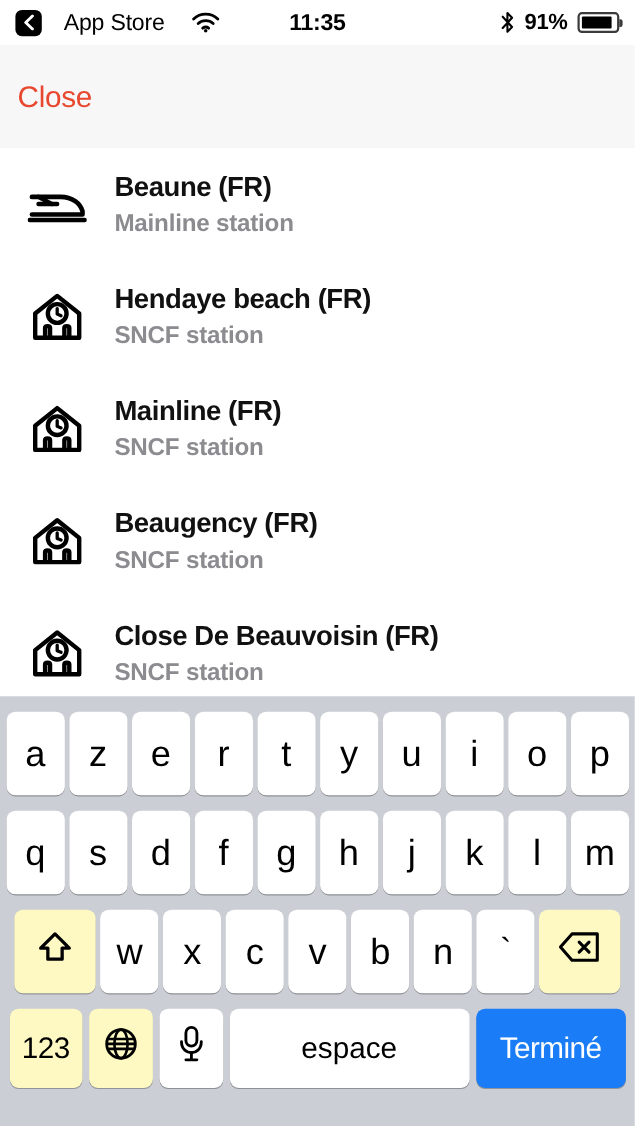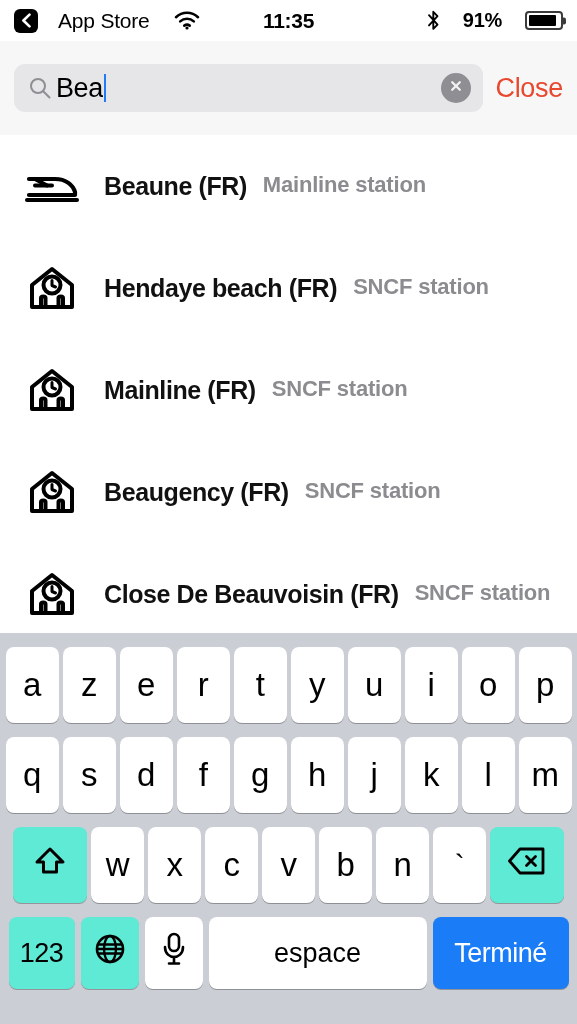--- a/index.html
+++ b/index.html
@@ -28,21 +28,21 @@
   .back-chip svg{ display:block; }
   .sb-carrier{ font-size:21px; font-weight:500; letter-spacing:-0.2px; }
   .wifi{ margin-left:4px; display:flex; align-items:center; }
   .sb-center{
     position:absolute; left:0; right:0; top:0; height:41px;
     display:flex; align-items:center; justify-content:center;
     font-size:21px; font-weight:700; letter-spacing:-0.3px;
     pointer-events:none;
   }
   .sb-right{
-    margin-left:auto; display:flex; align-items:center; gap:23px; flex:0 0 auto;
+    margin-left:auto; display:flex; align-items:center; gap:9px; flex:0 0 auto;
     position:relative; z-index:2;
   }
   .bt{ display:flex; align-items:center; }
   .batt-pct{ font-size:20px; font-weight:600; letter-spacing:-0.3px; }
   .battery{
     width:38px;height:19px;border:2px solid #3b3b3b;border-radius:4px;
     padding:2px; position:relative; display:flex; align-items:center;
   }
   .battery-fill{ height:100%; background:#000; border-radius:1px; }
   .battery-cap{
@@ -86,21 +86,21 @@
     position:absolute; top:135px; left:0; width:577px; height:498px;
     background:#ffffff; overflow:hidden;
   }
   .result-row{
     height:102px; display:flex; align-items:center; padding:0 14px 0 0;
     background:#fff;
   }
   .row-icon{
     width:104px; flex:0 0 104px; display:flex; align-items:center; justify-content:center;
   }
-  .row-text{ display:flex; flex-direction:row; justify-content:center; gap:16px; min-width:0; }
+  .row-text{ display:flex; flex-direction:column; justify-content:center; gap:5px; min-width:0; }
   .row-title{
     font-size:25px; font-weight:700; color:#111; letter-spacing:-0.4px;
     white-space:nowrap;
   }
   .row-sub{
     font-size:22px; font-weight:600; color:#8b8b90; letter-spacing:-0.2px;
     white-space:nowrap;
   }
 
   
@@ -119,21 +119,21 @@
     background:#ffffff;
     border-radius:8px;
     box-shadow:0 1px 0 rgba(0,0,0,0.30);
     display:flex; align-items:center; justify-content:center;
     font-size:33px; color:#000; font-weight:400;
     letter-spacing:-0.5px;
     flex:0 0 auto;
   }
   .row1 .key, .row2 .key{ width:53px; margin:0 2px; }
   .row3 .key{ width:53px; margin:0 2px; }
-  .key-grey{ background:#5eead4; box-shadow:0 1px 0 rgba(0,0,0,0.28); }
+  .key-grey{ background:#fef9c3; box-shadow:0 1px 0 rgba(0,0,0,0.28); }
   .key-shift{ width:74px !important; }
   .key-del{ width:74px !important; }
   .row4{ margin-bottom:0; padding-bottom:11px; }
   .row4 .key{ height:72px; margin:0 3px; }
   .key-123{ width:66px !important; font-size:27px; }
   .key-globe{ width:58px !important; }
   .key-mic{ width:58px !important; }
   .key-space{ width:218px !important; font-size:27px; letter-spacing:0px; }
   .key-done{
     width:136px !important; background:#1a7df7; color:#fff;
@@ -176,37 +176,20 @@
     </span>
     <span class="batt-pct">91%</span>
     <span class="battery">
       <span class="battery-fill" id="battery-fill" style="width:91%"></span>
       <span class="battery-cap"></span>
     </span>
   </div>
 </div>
 
 <div class="search-header">
-  <div class="search-field">
-    <span class="search-mag">
-      <svg width="24" height="24" viewBox="0 0 24 24">
-        <circle cx="10" cy="10" r="7" fill="none" stroke="#8e8e93" stroke-width="2"></circle>
-        <path d="M15.2 15.2 L21.5 21.5" stroke="#8e8e93" stroke-width="2" stroke-linecap="round"></path>
-      </svg>
-    </span>
-    <span class="search-value">Bea</span>
-    <span class="caret"></span>
-    <span class="clear-btn">
-      <span>
-        <svg width="16" height="16" viewBox="0 0 16 16">
-          <path d="M4.2 4.2 L11.8 11.8 M11.8 4.2 L4.2 11.8" stroke="#f2f2f2" stroke-width="2.3" stroke-linecap="round"></path>
-        </svg>
-      </span>
-    </span>
-  </div>
   <div class="close-link" style="color: rgb(232, 72, 47);">Close</div>
 </div>
 
 <div class="results">
 
   <div class="result-row">
     <div class="row-icon">
       <svg width="54" height="40" viewBox="0 0 54 40">
         <path d="M4 13 L30 13 C41 13 48 19 50 26 L50 29 L4 29" fill="none" stroke="#000" stroke-width="4.2" stroke-linejoin="round" stroke-linecap="round"></path>
         <path d="M10 19.5 L27 19.5" fill="none" stroke="#000" stroke-width="4" stroke-linecap="round"></path>

